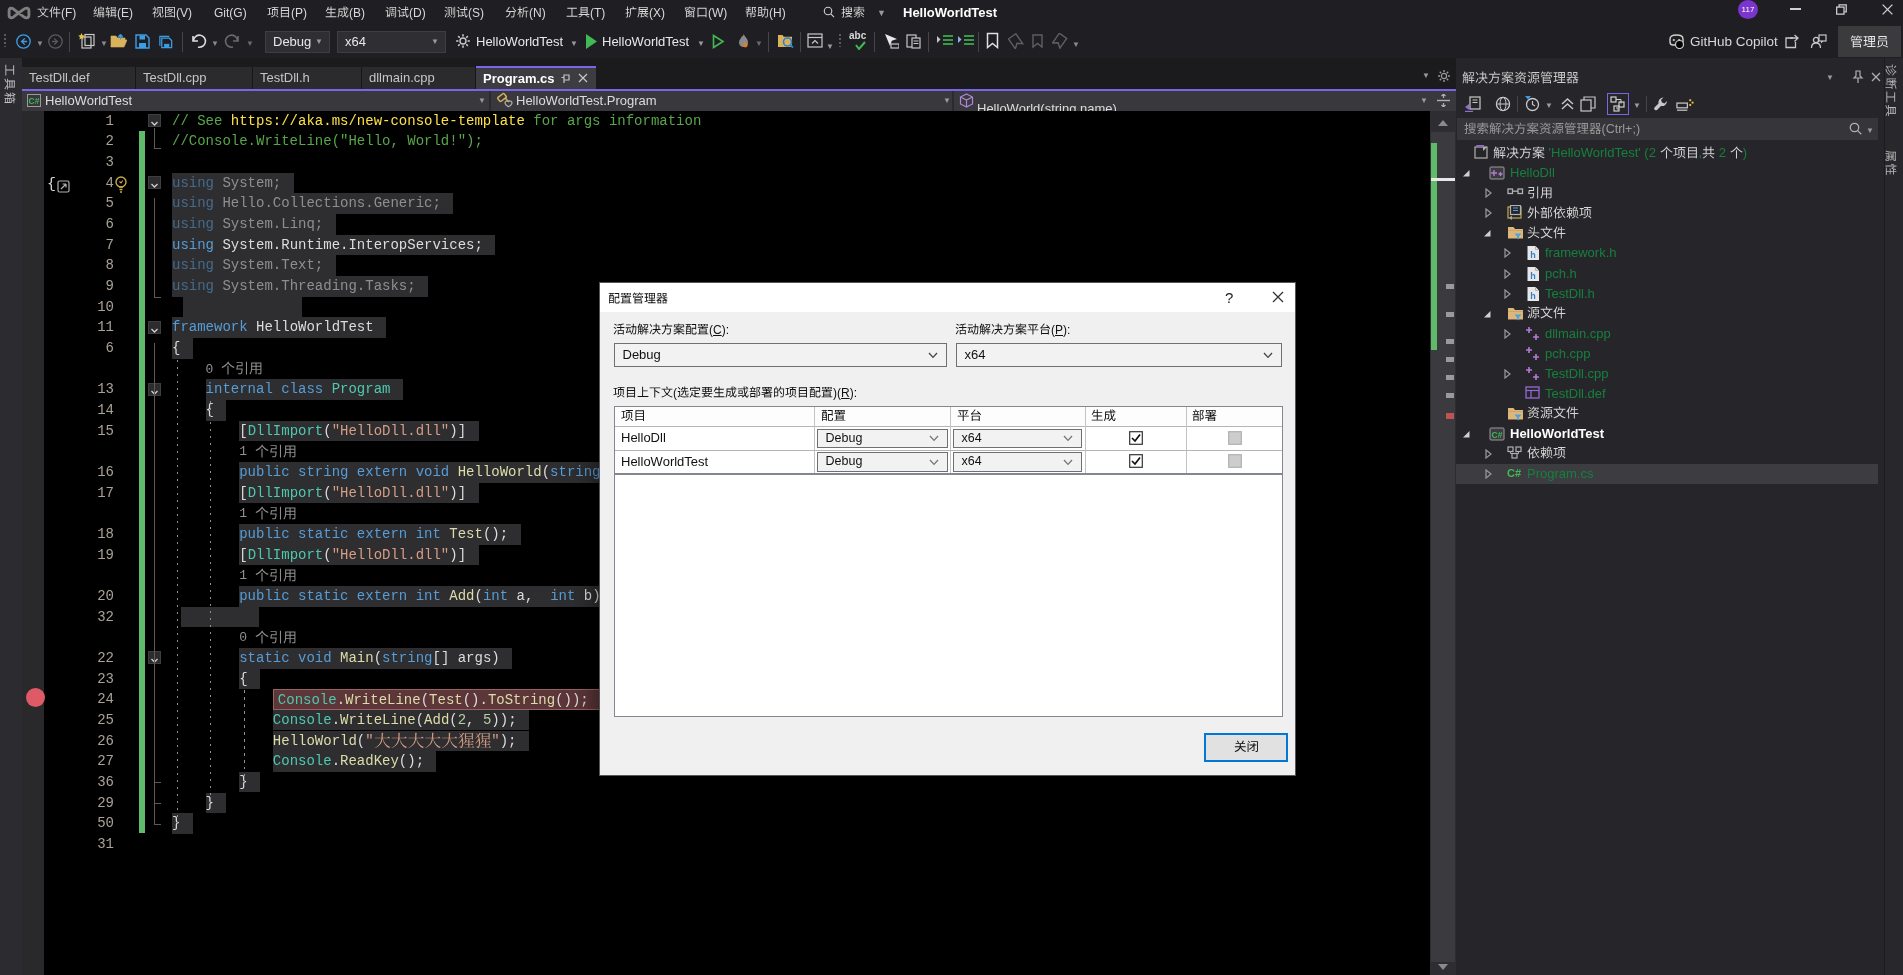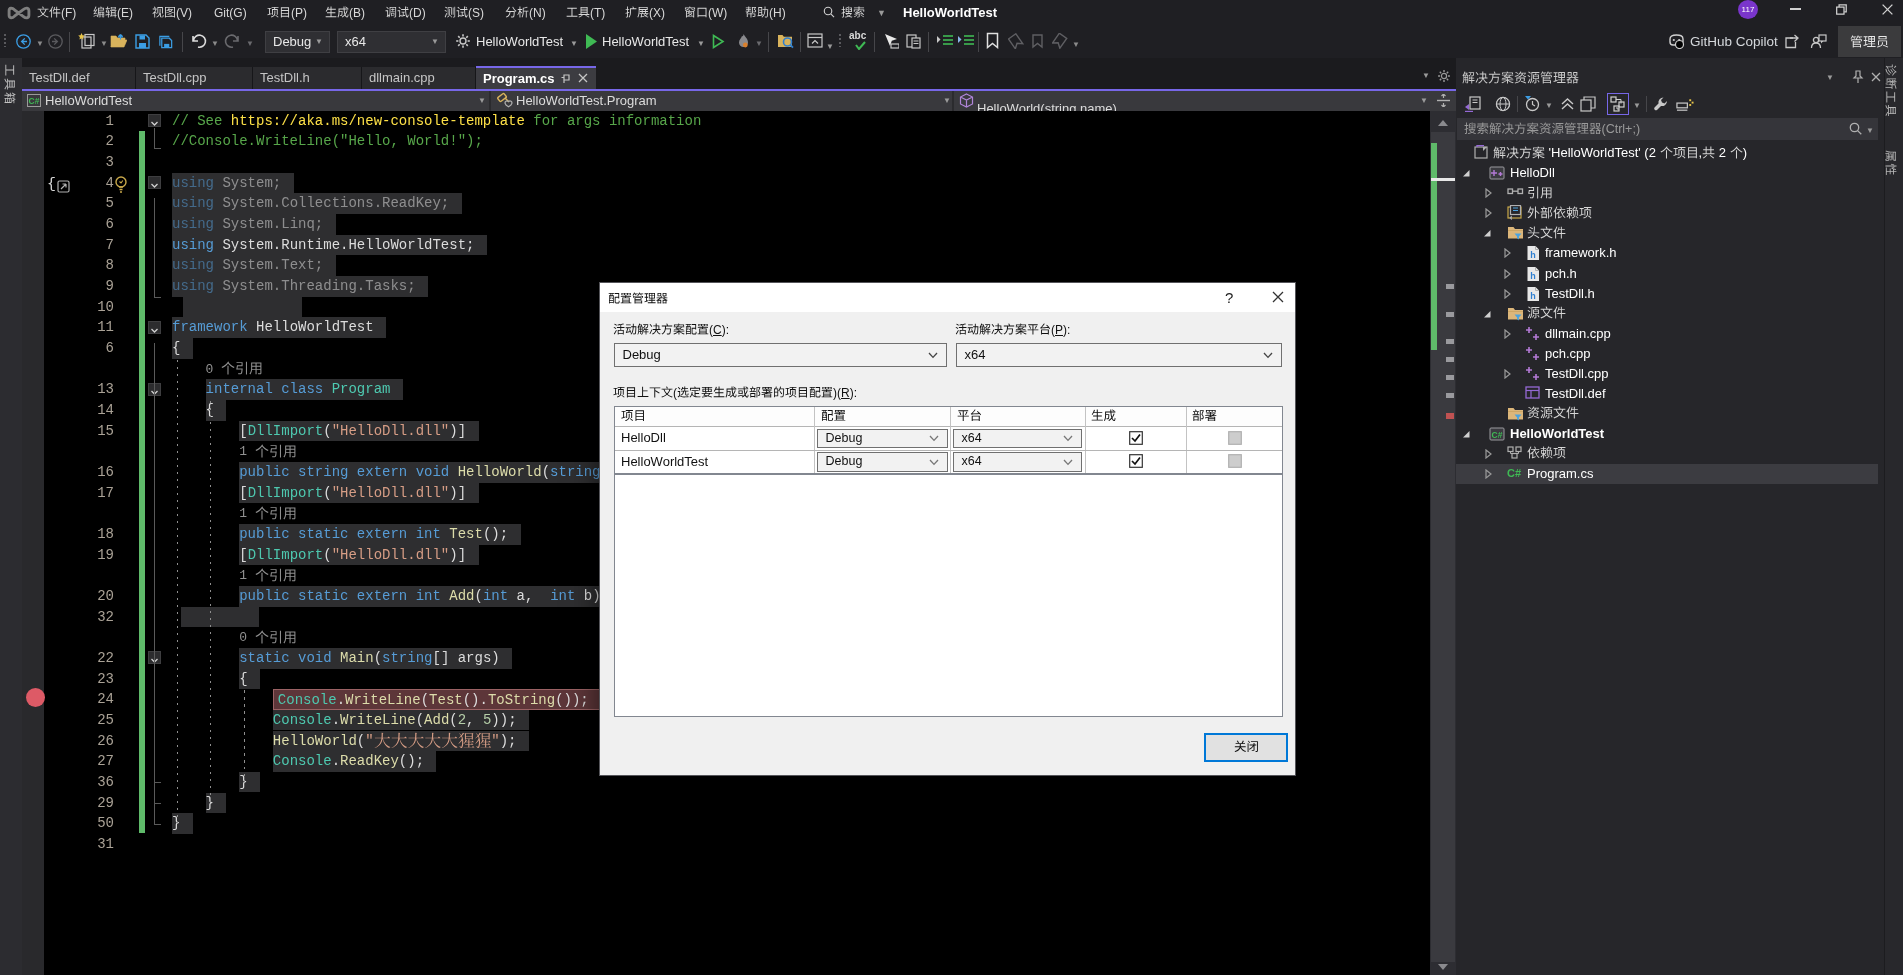--- a/index.html
+++ b/index.html
@@ -10,21 +10,21 @@
 .cd{position:absolute;left:172px}
 .sel{background:#2e2e30;padding-right:4px;display:inline-block;height:20.66px;vertical-align:top}
 .k{color:#569cd6}.t{color:#4ec9b0}.m{color:#dcdcaa}.s{color:#d69d85}.c{color:#57a64a}
 .p{color:#dcdcdc}.n{color:#b5cea8}.dim{opacity:.55}
 .lk{color:#fde047;}
 .cl{position:absolute;color:#909090;font-size:13px;font-family:"Liberation Sans",sans-serif;line-height:20.7px}
 .chev{position:absolute;width:13px;height:13px;background:#2c2c2e;border:1px solid #3e3e40}
 .mi{position:absolute;top:0;height:26px;line-height:26px;font-size:12px;color:#d8d8d8}
 .ti{position:absolute;height:32px;line-height:32px}
 .tab{position:absolute;top:67px;height:22px;line-height:22px;background:#2b2b2e;color:#c5c5c5;font-size:13px;padding-left:7px}
-.tree{position:absolute;height:20.1px;line-height:20.1px;font-size:13px;color:#ffffff;white-space:pre}
+.tree{position:absolute;height:20.1px;line-height:20.1px;font-size:13px;color:#15803d;white-space:pre}
 .sep{position:absolute;top:32px;width:1px;height:20px;background:#46464a}
 </style></head><body>
 <div class="abs" style="left:0;top:0;width:1903px;height:58px;background:#1f1f23"></div>
 <svg class="abs" style="left:5px;top:4px" width="28" height="18" viewBox="0 0 28 20">
     <path d="M3 7.5 C3 4,6.5 4,9 6.5 L19 14 C21.5 16,25 16,25 12.5 L25 7.5 C25 4,21.5 4,19 6 L9 13.5 C6.5 16,3 16,3 12.5 Z" fill="none" stroke="#7f7f7f" stroke-width="3.2"></path>
   </svg>
 <div class="mi" style="left:37px"><svg width="24" height="12.2" viewBox="0 -10.6 24 12.2" style="vertical-align:-1.6px;overflow:visible" fill="#d8d8d8">
       <path transform="translate(0,0) scale(0.012,-0.012)" d="M423 823C453 774 485 707 497 666L580 693C566 734 531 799 501 847ZM50 664V590H206C265 438 344 307 447 200C337 108 202 40 36 -7C51 -25 75 -60 83 -78C250 -24 389 48 502 146C615 46 751 -28 915 -73C928 -52 950 -20 967 -4C807 36 671 107 560 201C661 304 738 432 796 590H954V664ZM504 253C410 348 336 462 284 590H711C661 455 592 344 504 253Z"></path>
       <path transform="translate(12,0) scale(0.012,-0.012)" d="M317 341V268H604V-80H679V268H953V341H679V562H909V635H679V828H604V635H470C483 680 494 728 504 775L432 790C409 659 367 530 309 447C327 438 359 420 373 409C400 451 425 504 446 562H604V341ZM268 836C214 685 126 535 32 437C45 420 67 381 75 363C107 397 137 437 167 480V-78H239V597C277 667 311 741 339 815Z"></path>
     </svg>(F)</div>
@@ -305,23 +305,23 @@
     <path d="M6.5 0 v4 M4.5 2 l2 -2 2 2 M6.5 13 v-4 M4.5 11 l2 2 2-2" fill="none" stroke="#b0b0b0" stroke-width="1.2"></path>
   </svg>
 <div class="abs" style="left:22px;top:111px;width:1408px;height:864px;background:#000"></div>
 <div class="abs" style="left:22px;top:111px;width:22px;height:864px;background:#29292c"></div>
 <div class="abs" style="left:26px;top:688px;width:19px;height:19px;border-radius:50%;background:#dd5a66"></div>
 <div class="abs" style="left:139px;top:131.4px;width:6px;height:702px;background:#5fba6a"></div>
 <div class="r" style="top:110.7px"><span class="ln">1</span><span class="cd"><span class="c">// See </span><span class="lk">https://aka.ms/new-console-template</span><span class="c"> for args information</span></span></div>
 <div class="r" style="top:131.4px"><span class="ln">2</span><span class="cd"><span class="c">//Console.WriteLine("Hello, World!");</span></span></div>
 <div class="r" style="top:152.0px"><span class="ln">3</span><span class="cd"></span></div>
 <div class="r" style="top:172.7px"><span class="ln">4</span><span class="cd"><span class="sel"><span class="k dim">using</span><span class="p dim"> System;</span>&nbsp;</span></span></div>
-<div class="r" style="top:193.3px"><span class="ln">5</span><span class="cd"><span class="sel"><span class="k dim">using</span><span class="p dim"> System.Collections.ReadKey;</span>&nbsp;</span></span></div>
+<div class="r" style="top:193.3px"><span class="ln">5</span><span class="cd"><span class="sel"><span class="k dim">using</span><span class="p dim"> Hello.Collections.Generic;</span>&nbsp;</span></span></div>
 <div class="r" style="top:214.0px"><span class="ln">6</span><span class="cd"><span class="sel"><span class="k dim">using</span><span class="p dim"> System.Linq;</span>&nbsp;</span></span></div>
-<div class="r" style="top:234.7px"><span class="ln">7</span><span class="cd"><span class="sel"><span class="k">using</span><span class="p"> System.Runtime.HelloWorldTest;</span>&nbsp;</span></span></div>
+<div class="r" style="top:234.7px"><span class="ln">7</span><span class="cd"><span class="sel"><span class="k">using</span><span class="p"> System.Runtime.InteropServices;</span>&nbsp;</span></span></div>
 <div class="r" style="top:255.3px"><span class="ln">8</span><span class="cd"><span class="sel"><span class="k dim">using</span><span class="p dim"> System.Text;</span>&nbsp;</span></span></div>
 <div class="r" style="top:276.0px"><span class="ln">9</span><span class="cd"><span class="sel"><span class="k dim">using</span><span class="p dim"> System.Threading.Tasks;</span>&nbsp;</span></span></div>
 <div class="r" style="top:296.6px"><span class="ln">10</span><span class="abs sel" style="left:183px;width:119px;height:20.7px"></span></div>
 <div class="r" style="top:317.3px"><span class="ln">11</span><span class="cd"><span class="sel"><span class="k">framework</span><span class="p"> HelloWorldTest</span>&nbsp;</span></span></div>
 <div class="r" style="top:338.0px"><span class="ln">6</span><span class="cd"><span class="sel"><span class="p">{</span>&nbsp;</span></span></div>
 <div class="cl" style="left:205.6px;top:358.6px"><span style="font-family:'Liberation Mono',monospace;font-size:13px">0 </span><svg width="42" height="14.3" viewBox="0 -12.3 42 14.3" style="vertical-align:-3px;overflow:visible" fill="#909090">
       <path transform="translate(0,0) scale(0.014,-0.014)" d="M460 546V-79H538V546ZM506 841C406 674 224 528 35 446C56 428 78 399 91 377C245 452 393 568 501 706C634 550 766 454 914 376C926 400 949 428 969 444C815 519 673 613 545 766L573 810Z"></path>
       <path transform="translate(14,0) scale(0.014,-0.014)" d="M782 830V-80H857V830ZM143 568C130 474 108 351 88 273H467C453 104 437 31 413 11C402 2 391 0 369 0C345 0 278 1 212 7C227 -15 237 -46 239 -70C303 -74 366 -75 398 -72C434 -70 456 -64 478 -40C511 -7 529 84 546 308C548 319 549 343 549 343H181C190 391 200 445 208 498H543V798H107V728H469V568Z"></path>
       <path transform="translate(28,0) scale(0.014,-0.014)" d="M153 770V407C153 266 143 89 32 -36C49 -45 79 -70 90 -85C167 0 201 115 216 227H467V-71H543V227H813V22C813 4 806 -2 786 -3C767 -4 699 -5 629 -2C639 -22 651 -55 655 -74C749 -75 807 -74 841 -62C875 -50 887 -27 887 22V770ZM227 698H467V537H227ZM813 698V537H543V698ZM227 466H467V298H223C226 336 227 373 227 407ZM813 466V298H543V466Z"></path>
     </svg></div>

